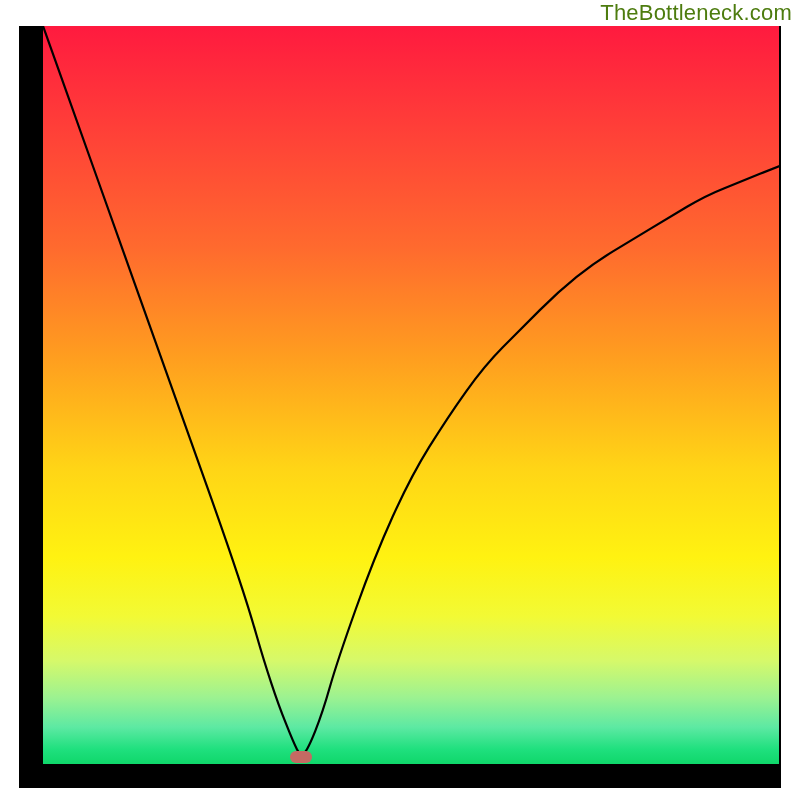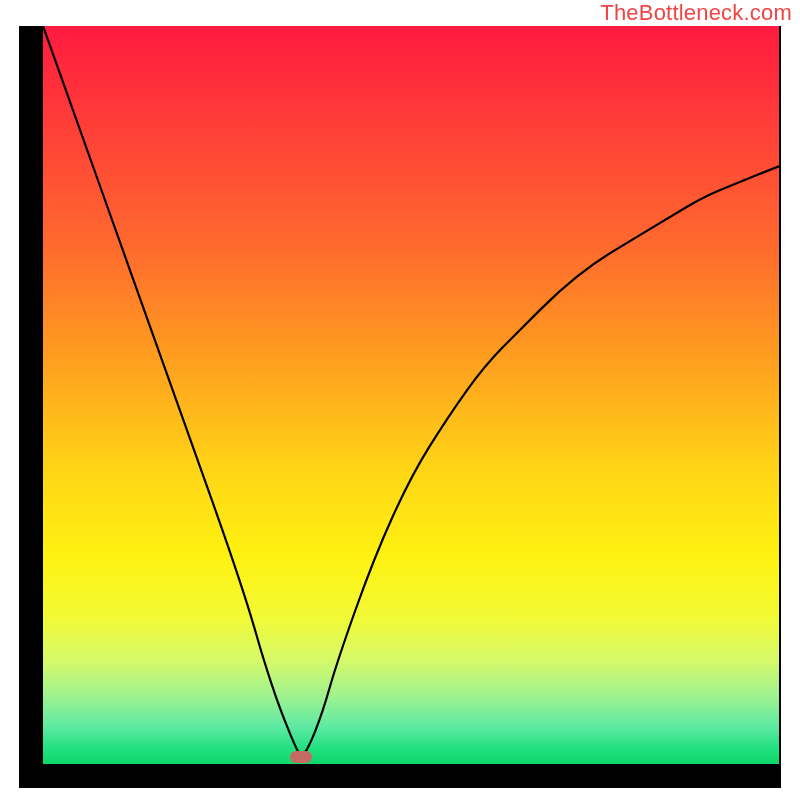--- a/index.html
+++ b/index.html
@@ -15,21 +15,21 @@
     position: relative;
     width: 800px;
     height: 800px;
   }
   .watermark {
     position: absolute;
     top: 0px;
     right: 8px;
     font-size: 22px;
     font-weight: 500;
-    color: #ef4444;
+    color: #4d7c0f;
     letter-spacing: 0.2px;
     z-index: 10;
   }
   .outer {
     position: absolute;
     left: 19px;
     top: 26px;
     width: 762px;
     height: 762px;
     background: #000000;

